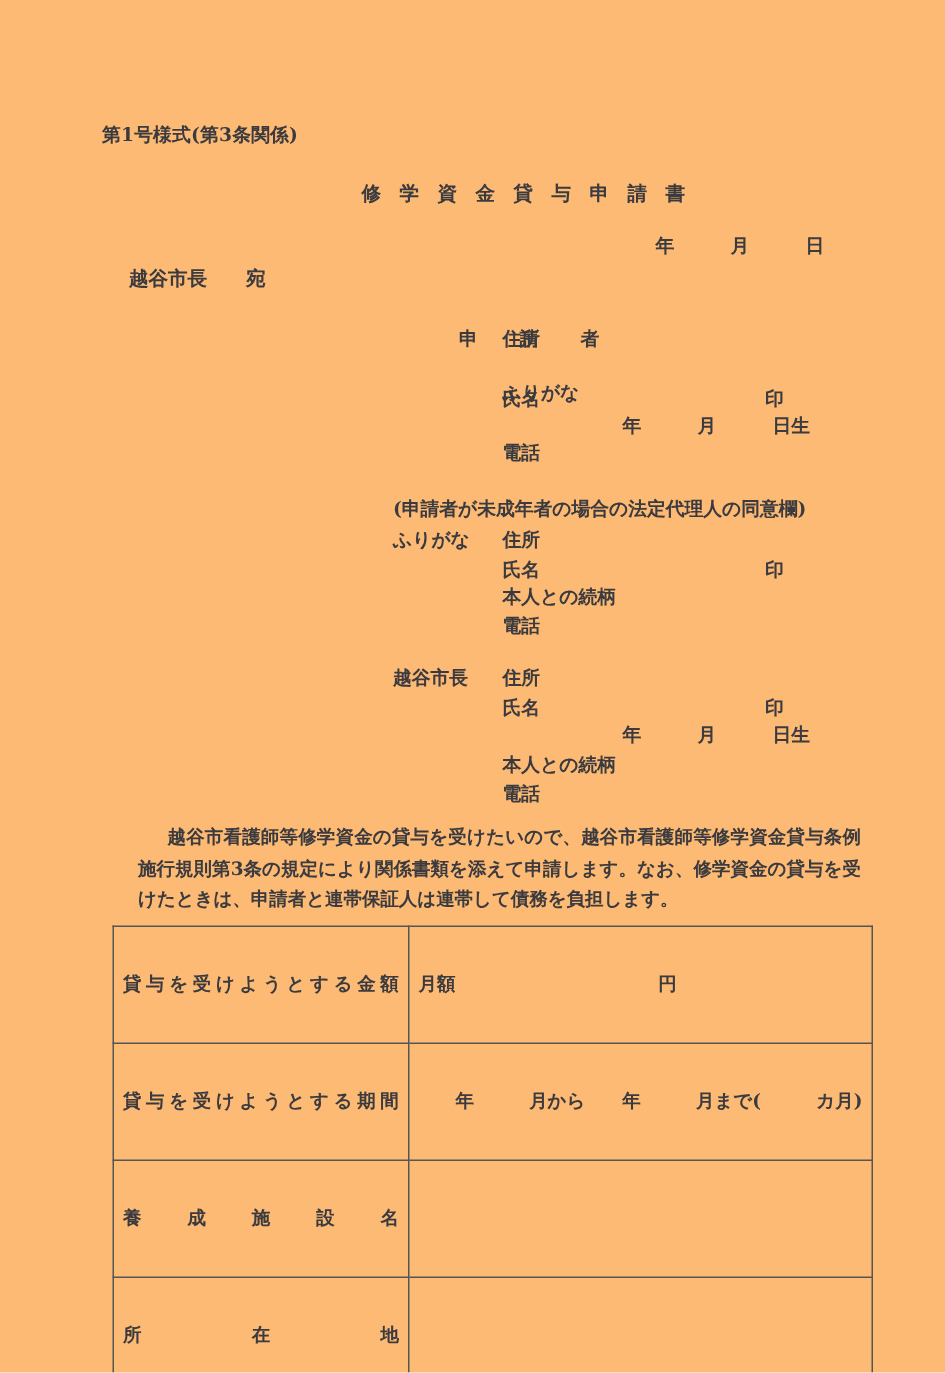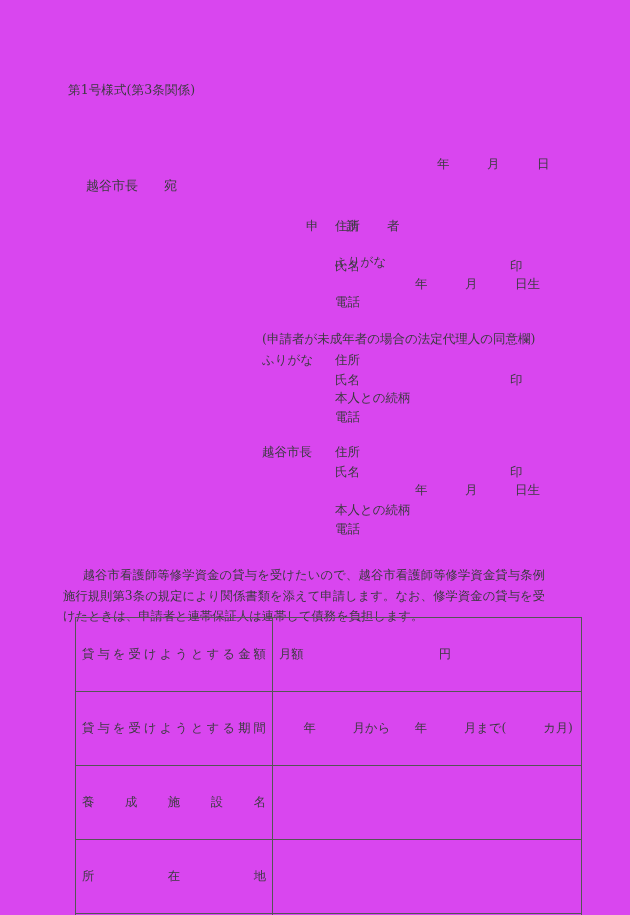--- a/index.html
+++ b/index.html
@@ -12,22 +12,23 @@
     width: 630px;
     height: 915px;
     position: relative;
     font-family: "DejaVu Serif", "Liberation Serif", serif;
     color: #3b3b3f;
     -webkit-font-smoothing: antialiased;
   }
   .page {
     position: absolute;
     inset: 0;
-    background: #d946ef;
+    background: #fdba74;
     overflow: hidden;
+    font-weight: bold;
   }
 
   
   .abs { position: absolute; white-space: pre; }
   .sp2 { letter-spacing: 0.62em; }
 
   
   .form-no {
     left: 68px; top: 82px;
     font-size: 12.5px;
@@ -45,27 +46,26 @@
   .addressee {
     left: 86px; top: 177px;
     font-size: 13px;
   }
   .row { position: absolute; white-space: pre; font-size: 12.5px; }
   .seal { position: absolute; font-size: 12.5px; }
 
   
   .body-para {
     position: absolute;
-    left: 63px; top: 548px;
+    left: 92px; top: 548px;
     width: 482px;
     font-size: 12.3px;
     line-height: 20.5px;
     text-align: justify;
     text-justify: inter-ideograph;
-    margin-top: 17px;
   }
   .body-para p { margin: 0; text-indent: 1.6em; }
 
   
   .form-table {
     position: absolute;
     left: 75px; top: 617px;
     width: 480px;
     border-collapse: collapse;
     table-layout: fixed;
@@ -92,20 +92,21 @@
     border-bottom: 1px dashed #777;
   }
 </style>
 </head>
 <body>
 
 <div class="page">
 
   <div class="abs form-no">第1号様式(第3条関係)</div>
 
+  <div class="abs doc-title">修 学 資 金 貸 与 申 請 書</div>
 
   <div class="abs header-date">年　　　月　　　日</div>
 
   <div class="abs addressee">越谷市長　　宛</div>
 
   <div>
     <div class="row sp2" style="left:262px; top:218px;margin-left:44px;">申　請　者</div>
     <div class="row" style="left:335px; top:218px;">住所</div>
     <div class="row" style="left:335px; top:222px;margin-top:32px;">ふりがな</div>
     <div class="row" style="left:335px; top:258px;">氏名</div>

